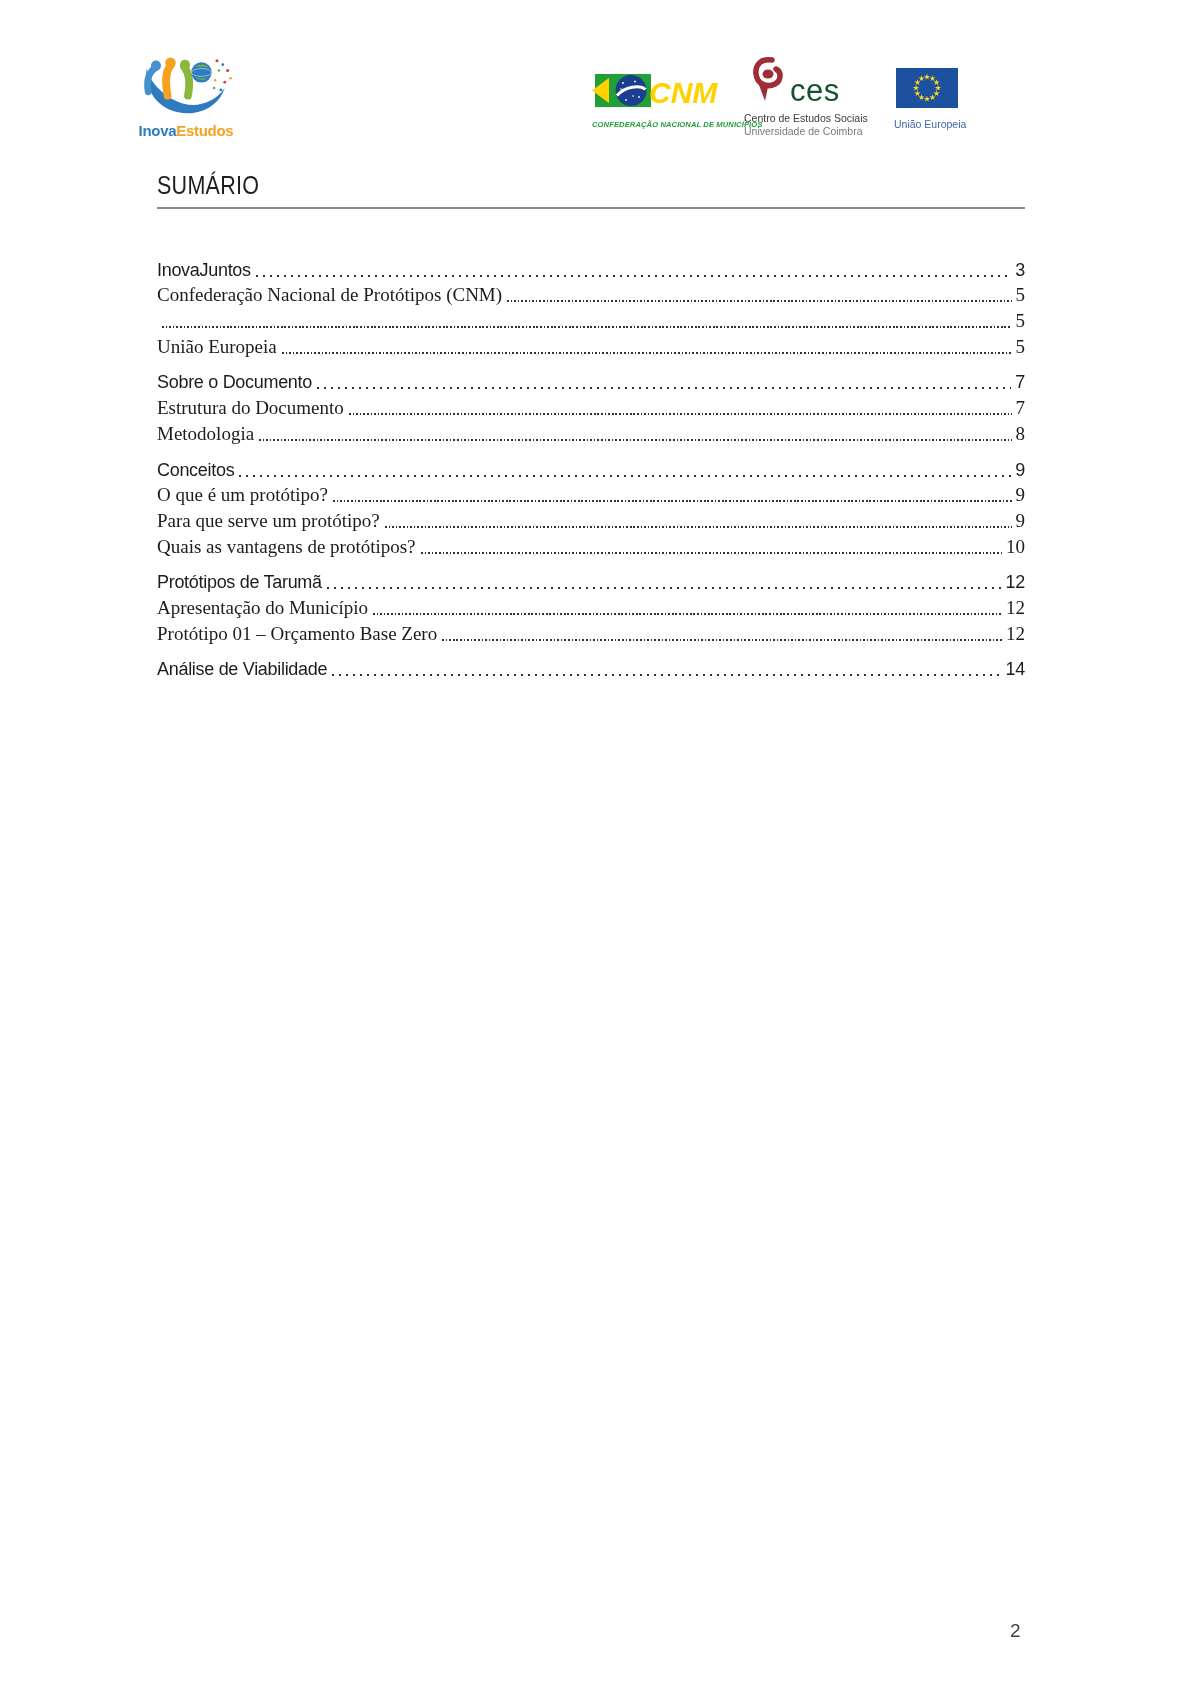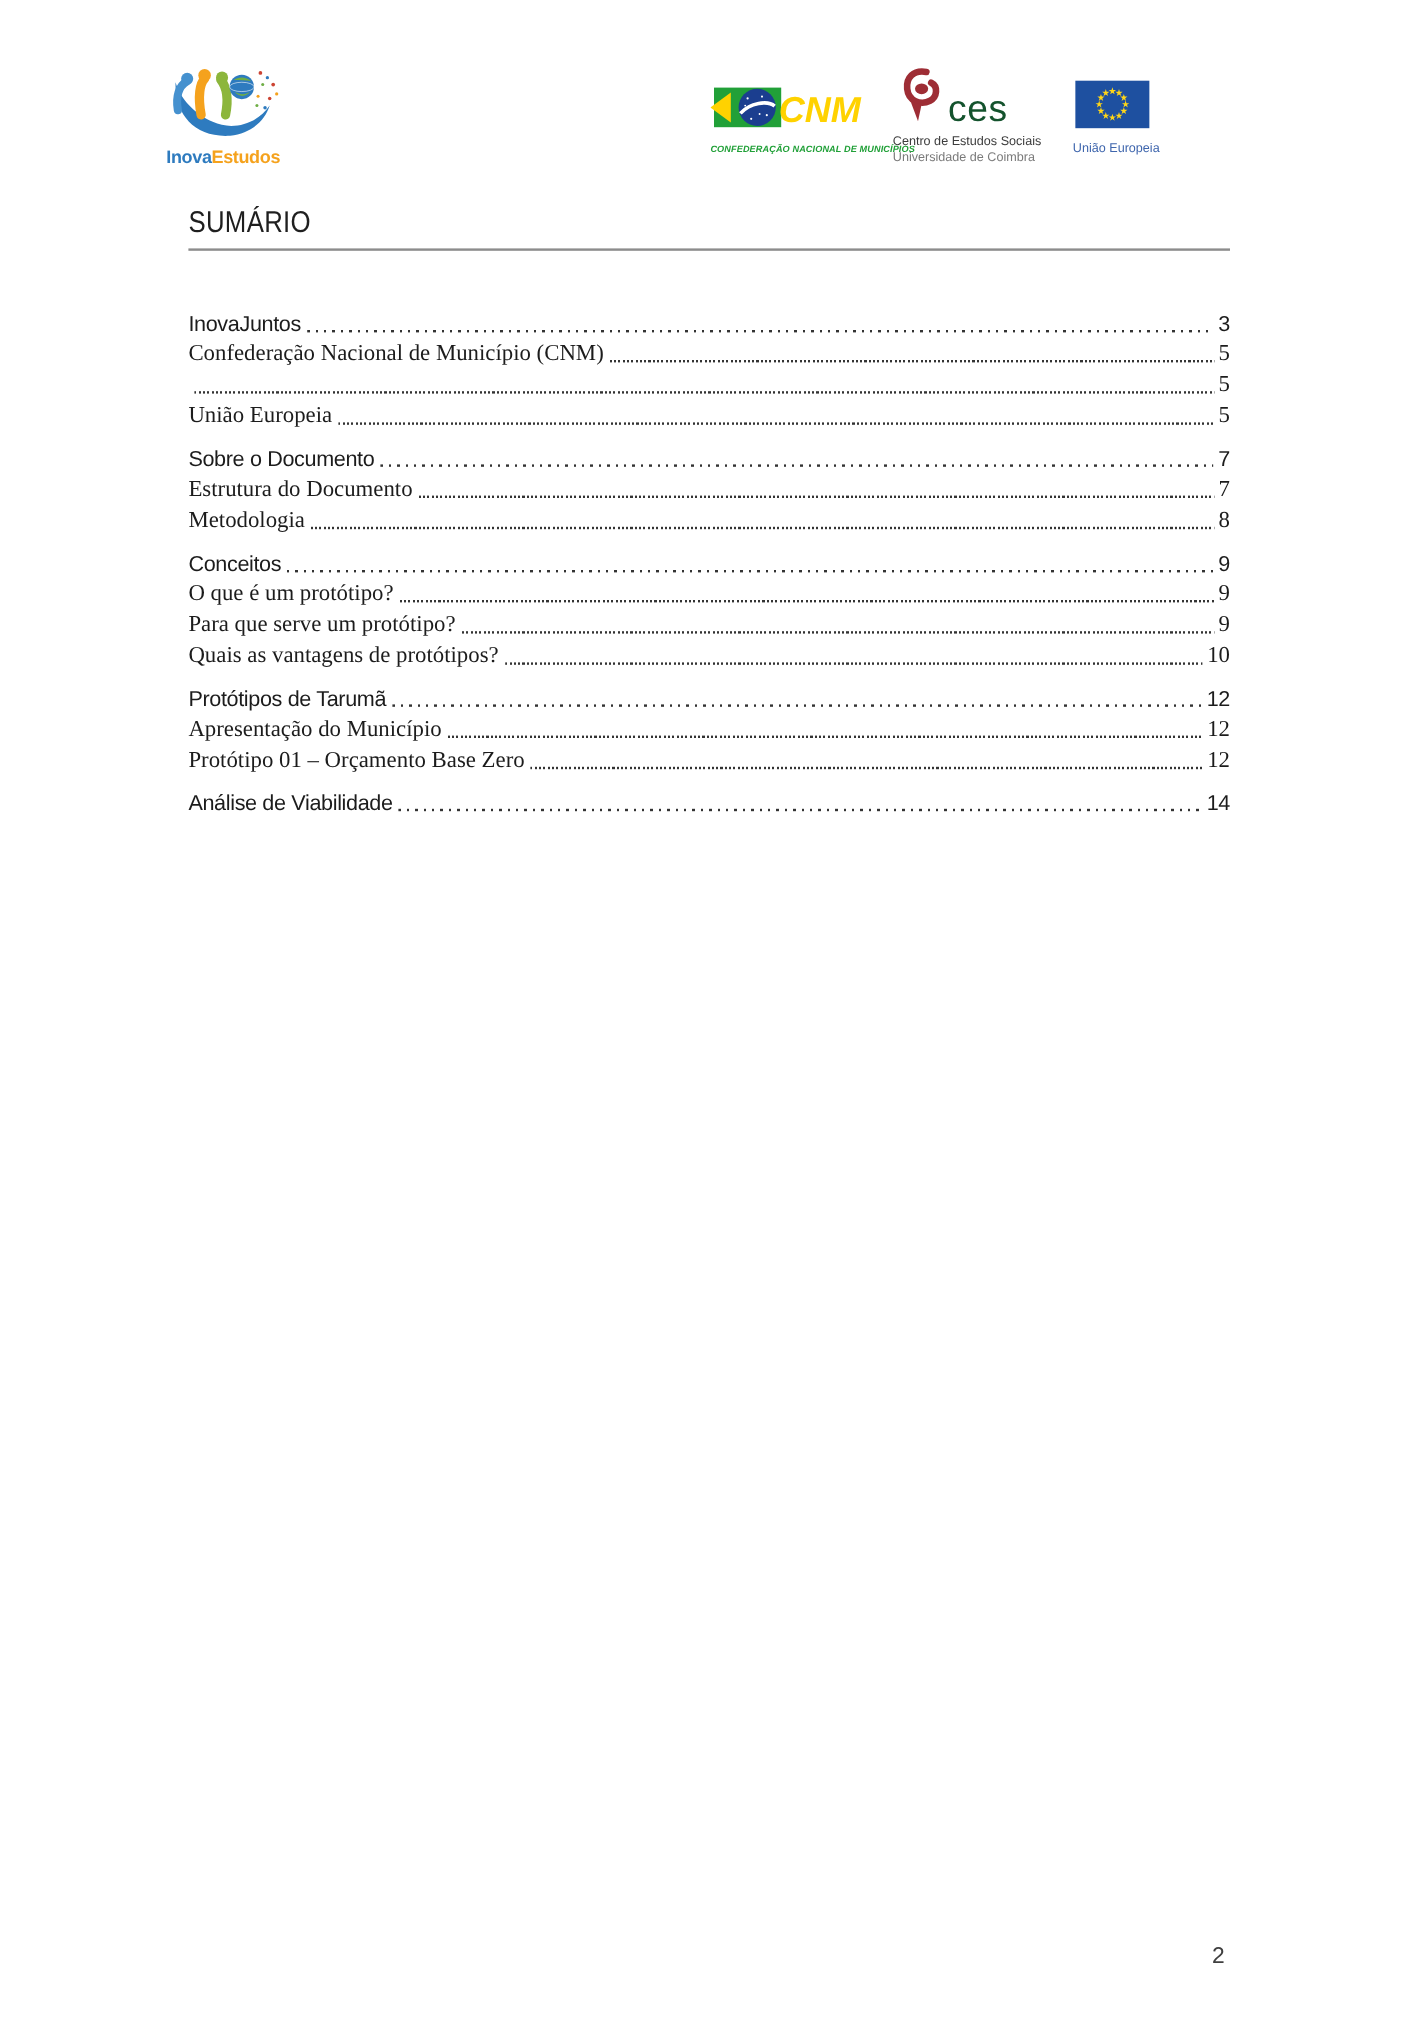--- a/index.html
+++ b/index.html
@@ -200,21 +200,21 @@
     <hr class="title-rule">
 
     <nav class="toc">
 
       <div class="toc-row lvl1">
         <span class="toc-label">InovaJuntos</span>
         <span class="toc-leader"></span>
         <span class="toc-page">3</span>
       </div>
       <div class="toc-row lvl2">
-        <span class="toc-label">Confederação Nacional de Município (CNM)</span>
+        <span class="toc-label">Confederação Nacional de Protótipos (CNM)</span>
         <span class="toc-leader"></span>
         <span class="toc-page">5</span>
       </div>
       <div class="toc-row lvl2">
         <span class="toc-leader"></span>
         <span class="toc-page">5</span>
       </div>
       <div class="toc-row lvl2">
         <span class="toc-label">União Europeia</span>
         <span class="toc-leader"></span>

